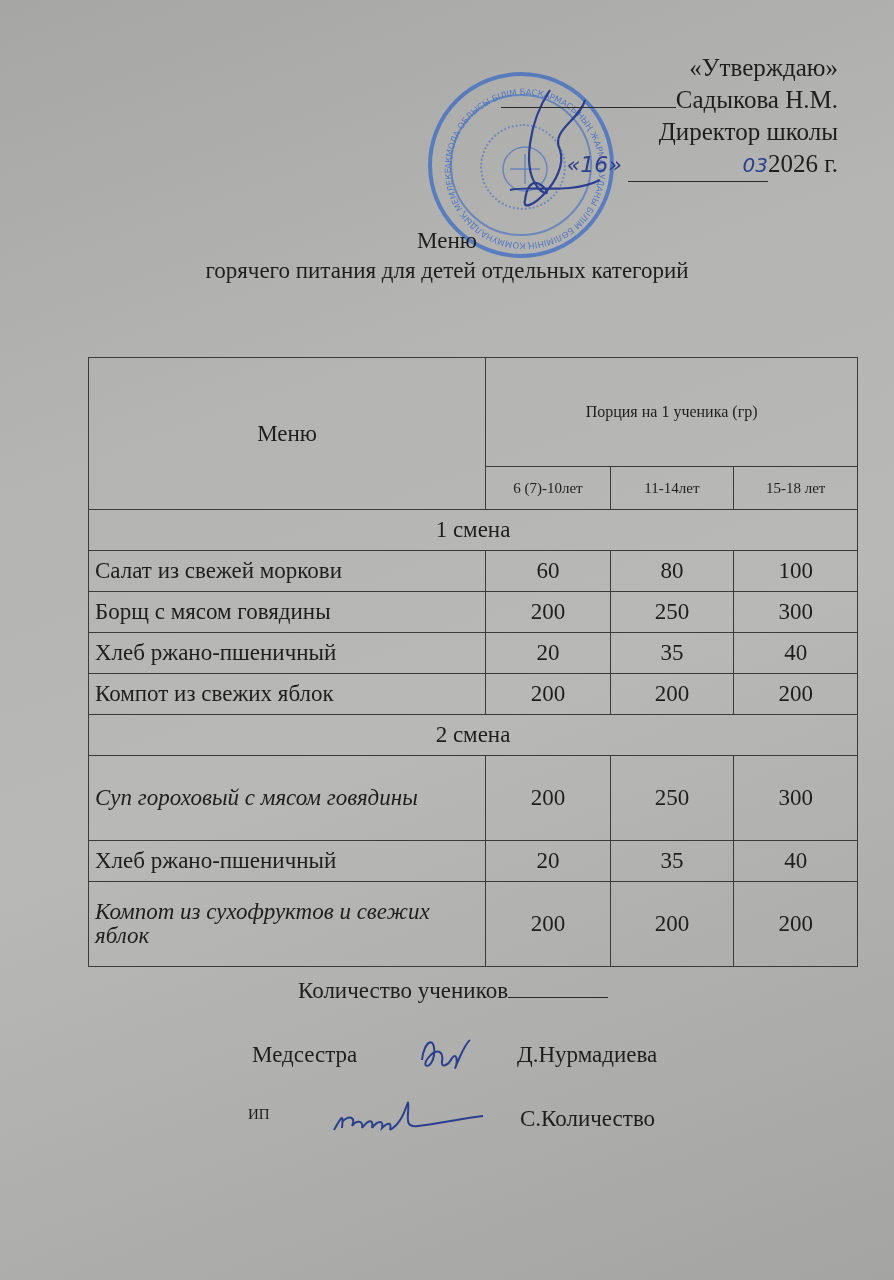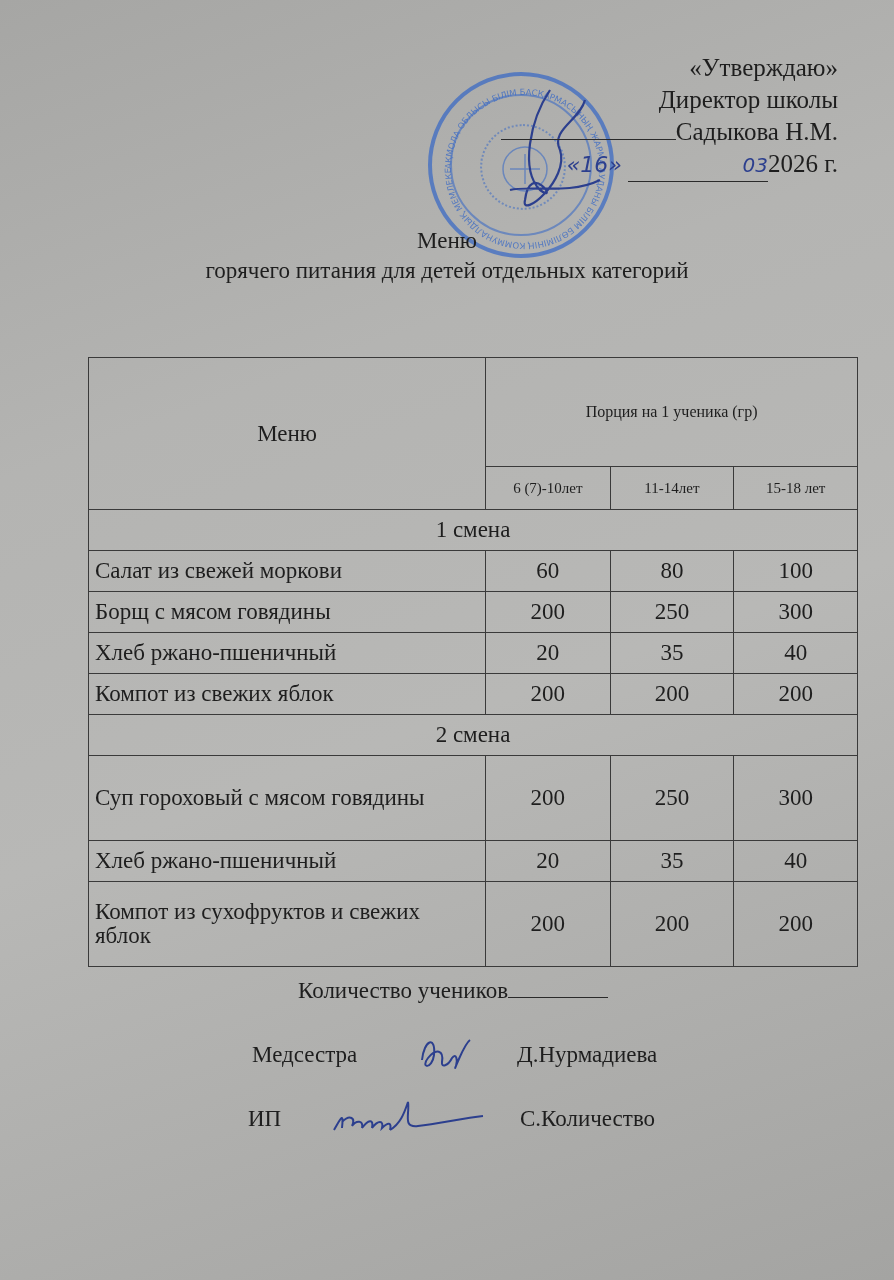--- a/index.html
+++ b/index.html
@@ -89,21 +89,21 @@
     .menu-table td, .menu-table th {
       border: 1.5px solid #3a3a3a;
       font-weight: normal;
       padding: 0 6px;
     }
     .menu-table th.menu-head { width: 392px; height: 110px; text-align: center; }
     .menu-table th.portion-head { height: 108px; font-size: 16px; text-align: center; }
     .menu-table th.age { height: 42px; font-size: 15px; text-align: center; }
     .menu-table td.shift { text-align: center; height: 40px; }
     .menu-table td.dish { text-align: left; height: 40px; line-height: 24px; }
-    .menu-table td.dish.tall { height: 84px; }
+    .menu-table td.dish.tall { height: 84px; font-style: italic; }
     .menu-table td.num { text-align: center; width: 113px; }
     
     .footer {
       position: absolute;
       left: 0; right: 0;
       top: 978px;
       font-size: 23px;
     }
     .count-row { text-align: center; padding-left: 12px; }
     .sign-row {
@@ -132,24 +132,24 @@
       </g>
     </svg>
   </div>
 
   <svg class="sig-scribble" style="left:490px; top:80px;" width="120" height="150" viewBox="0 0 120 150">
     <path d="M60,10 C40,40 30,90 50,110 C70,125 40,80 35,120 C30,140 80,100 70,70 C60,50 90,40 95,20 M20,110 C40,105 80,115 110,100" stroke="#2c3f8e" stroke-width="2.2" fill="none"></path>
   </svg>
 
   <div class="approval">
     <span class="line">«Утверждаю»</span>
-    <span class="line">Директор школы</span>
     <span class="line">
       <span class="sig-line" style="width:175px;"></span><span>Садыкова Н.М.</span>
     </span>
+    <span class="line">Директор школы</span>
     <span class="line date-row">
       <span class="handwrite" style="font-size:22px;">«16»</span>
       <span class="sig-line" style="width:140px; ">
         <span class="handwrite" style="font-size:20px;">03</span>
       </span><span>2026 г.</span>
     </span>
   </div>
 
   <div class="title-block">
     <div>Меню</div>
@@ -229,21 +229,21 @@
   <div class="sign-row" style="left:252px; top:1042px; font-size:23px;">
     <span>Медсестра</span>
   </div>
   <svg class="sig-scribble" style="left:414px; top:1030px;" width="60" height="50" viewBox="0 0 60 50">
     <path d="M8,30 C10,10 22,5 20,25 C18,40 6,38 14,28 C22,18 30,20 28,32 C27,38 34,36 38,28 C42,22 44,30 42,36 C38,46 50,14 56,10" stroke="#2c3f8e" stroke-width="2" fill="none"></path>
   </svg>
   <div class="sign-row" style="left:517px; top:1042px; font-size:23px;">
     <span>Д.Нурмадиева</span>
   </div>
 
-  <div class="sign-row" style="left:248px; top:1106px; font-size:23px;">
+  <div class="sign-row" style="left:248px; top:1106px; font-size:15px;">
     <span>ИП</span>
   </div>
   <svg class="sig-scribble" style="left:328px; top:1092px;" width="160" height="46" viewBox="0 0 160 46">
     <path d="M6,38 C12,28 16,18 14,36 M14,30 C22,22 28,26 24,34 C28,28 36,28 34,36 C40,28 46,26 44,36 C50,28 56,28 54,36 C60,30 64,30 62,38 M62,38 C72,32 76,22 80,10 C82,22 74,36 90,34 C110,32 135,26 155,24" stroke="#2c3f8e" stroke-width="2" fill="none"></path>
   </svg>
   <div class="sign-row" style="left:520px; top:1106px; font-size:23px;">
     <span>С.Количество</span>
   </div>
 
 </div>

